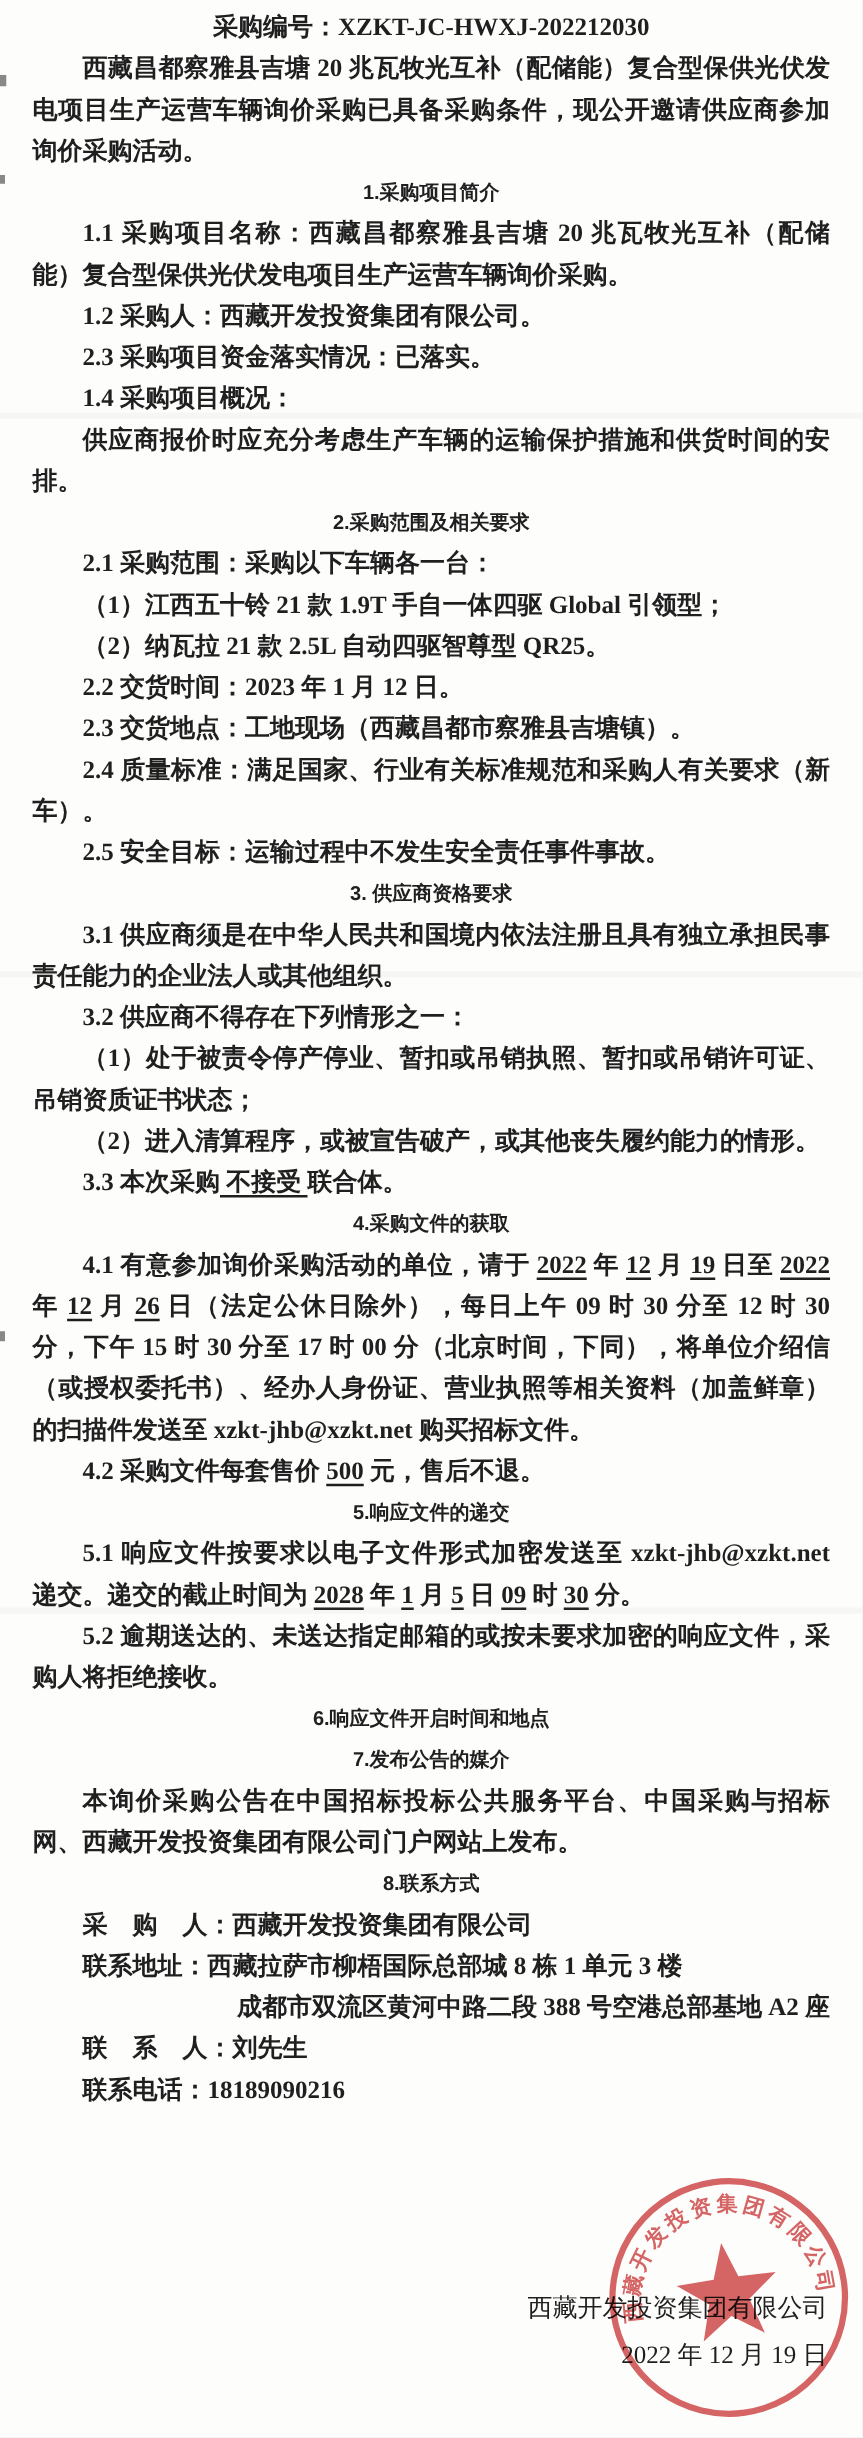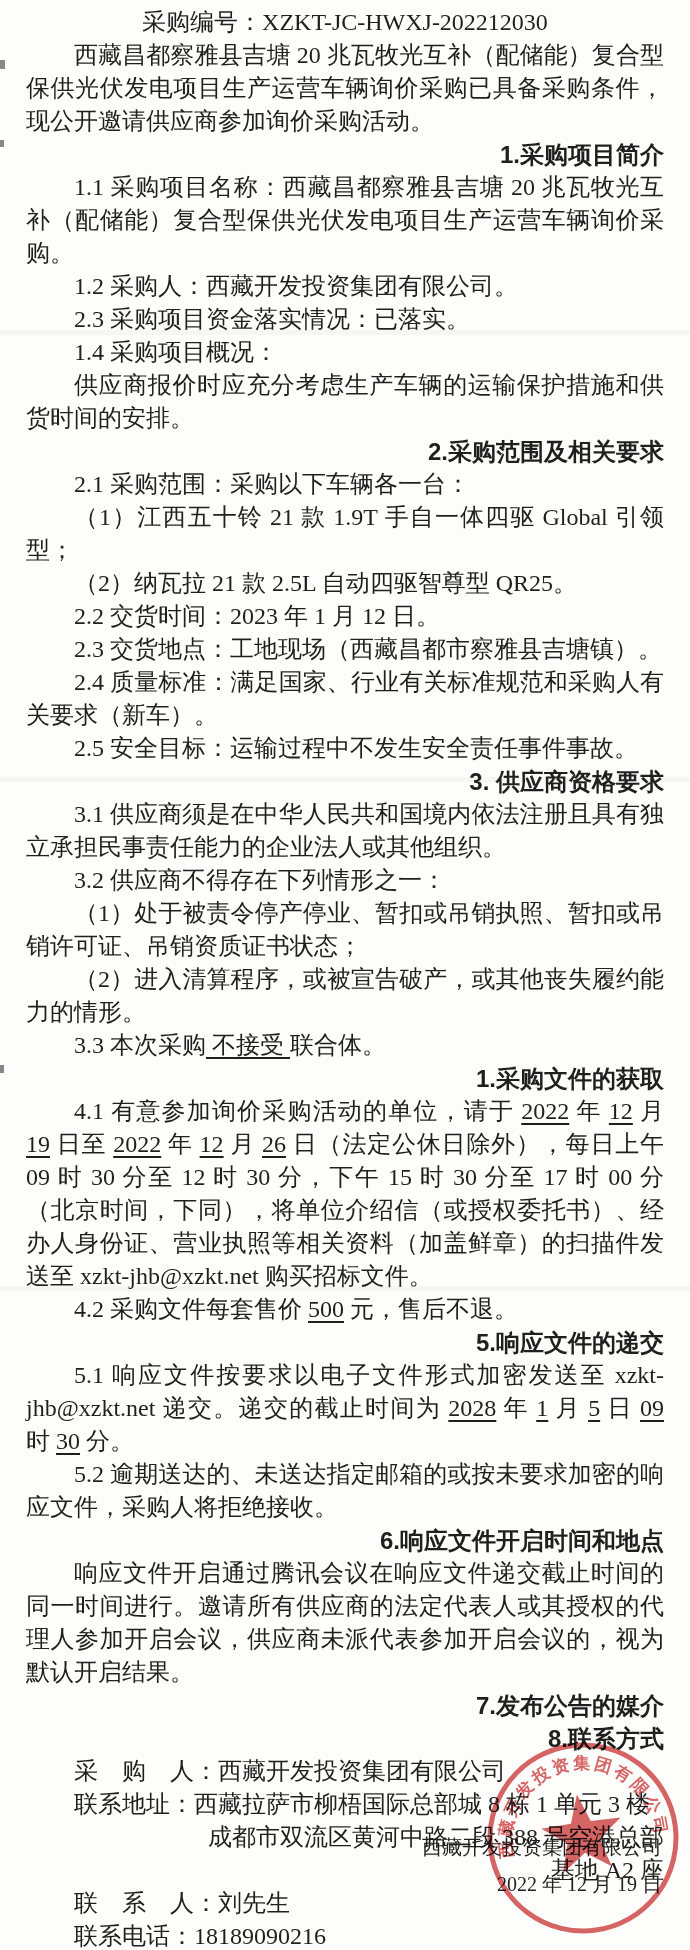--- a/index.html
+++ b/index.html
@@ -12,33 +12,34 @@
     overflow:hidden;
     font-family:"Liberation Serif","DejaVu Serif",serif;
     color:#1f1f1f;
   }
   .doc-body {
     position:absolute; left:0; top:0;
     width:690px;
     padding:6px 26px 0 26px;
   }
   .para {
-    font-size:24px;
+    font-size:20px;
     line-height:33px;
     text-align:justify;
     text-justify:inter-ideograph;
     text-indent:2em;
+    font-weight:bold;
   }
   .para span { text-indent:0; }
   .heading {
     font-family:"Liberation Sans","DejaVu Sans",sans-serif;
     font-weight:bold;
-    font-size:24px;
+    font-size:16px;
     line-height:33px;
-    text-align:right;
+    text-align:center;
   }
   .docnum {
     text-align:center;
     text-indent:0;
   }
   .nojust { text-align:left; }
   .address2 {
     text-indent:0;
     padding-left:6.6em;
     text-align:right;
@@ -97,29 +98,29 @@
       <div class="para"><span>2.2 交货时间：2023 年 1 月 12 日。</span></div>
       <div class="para"><span>2.3 交货地点：工地现场（西藏昌都市察雅县吉塘镇）。</span></div>
       <div class="para"><span>2.4 质量标准：满足国家、行业有关标准规范和采购人有关要求（新车）。</span></div>
       <div class="para"><span>2.5 安全目标：运输过程中不发生安全责任事件事故。</span></div>
       <div class="heading"><span>3. 供应商资格要求</span></div>
       <div class="para"><span>3.1 供应商须是在中华人民共和国境内依法注册且具有独立承担民事责任能力的企业法人或其他组织。</span></div>
       <div class="para"><span>3.2 供应商不得存在下列情形之一：</span></div>
       <div class="para"><span>（1）处于被责令停产停业、暂扣或吊销执照、暂扣或吊销许可证、吊销资质证书状态；</span></div>
       <div class="para"><span>（2）进入清算程序，或被宣告破产，或其他丧失履约能力的情形。</span></div>
       <div class="para"><span>3.3 本次采购</span><span class="u"> 不接受 </span><span>联合体。</span></div>
-      <div class="heading"><span>1.采购文件的获取</span></div>
+      <div class="heading"><span>4.采购文件的获取</span></div>
       <div class="para"><span>4.1 有意参加询价采购活动的单位，请于 </span><span class="u">2022</span><span> 年 </span><span class="u">12</span><span> 月 </span><span class="u">19</span><span> 日至 </span><span class="u">2022</span><span> 年 </span><span class="u">12</span><span> 月 </span><span class="u">26</span><span> 日（法定公休日除外），每日上午 09 时 30 分至 12 时 30 分，下午 15 时 30 分至 17 时 00 分（北京时间，下同），将单位介绍信（或授权委托书）、经办人身份证、营业执照等相关资料（加盖鲜章）的扫描件发送至 xzkt-jhb@xzkt.net 购买招标文件。</span></div>
       <div class="para"><span>4.2 采购文件每套售价 </span><span class="u">500</span><span> 元，售后不退。</span></div>
       <div class="heading"><span>5.响应文件的递交</span></div>
       <div class="para"><span>5.1 响应文件按要求以电子文件形式加密发送至 xzkt-jhb@xzkt.net 递交。递交的截止时间为 </span><span class="u">2028</span><span> 年 </span><span class="u">1</span><span> 月 </span><span class="u">5</span><span> 日 </span><span class="u">09</span><span> 时 </span><span class="u">30</span><span> 分。</span></div>
       <div class="para"><span>5.2 逾期送达的、未送达指定邮箱的或按未要求加密的响应文件，采购人将拒绝接收。</span></div>
       <div class="heading"><span>6.响应文件开启时间和地点</span></div>
-      <div class="para"><span>响应文件开启通过腾讯会议在响应文件递交截止时间的同一时间进行。邀请所有供应商的法定代表人或其授权的代理人参加开启会议，供应商未派代表参加开启会议的，视为默认开启结果。</span></div>
       <div class="heading"><span>7.发布公告的媒介</span></div>
+      <div class="para"><span>本询价采购公告在中国招标投标公共服务平台、中国采购与招标网、西藏开发投资集团有限公司门户网站上发布。</span></div>
       <div class="heading"><span>8.联系方式</span></div>
       <div class="para nojust"><span>采　购　人：西藏开发投资集团有限公司</span></div>
       <div class="para nojust"><span>联系地址：西藏拉萨市柳梧国际总部城 8 栋 1 单元 3 楼</span></div>
       <div class="para address2"><span>成都市双流区黄河中路二段 388 号空港总部基地 A2 座</span></div>
       <div class="para nojust"><span>联　系　人：刘先生</span></div>
       <div class="para nojust"><span>联系电话：18189090216</span></div>
     </div>
 
   <div class="streak" style="top:330px"></div>
   <div class="streak" style="top:777px"></div>

